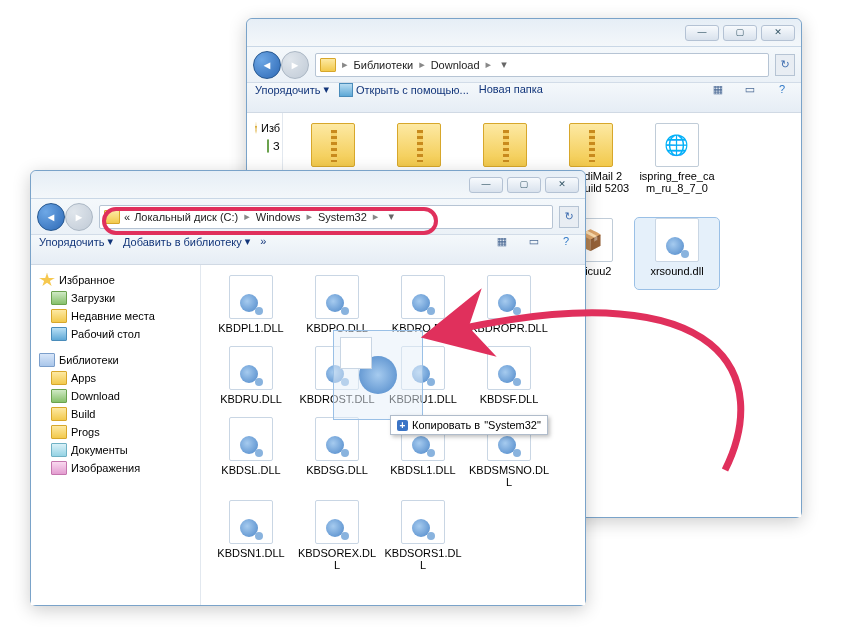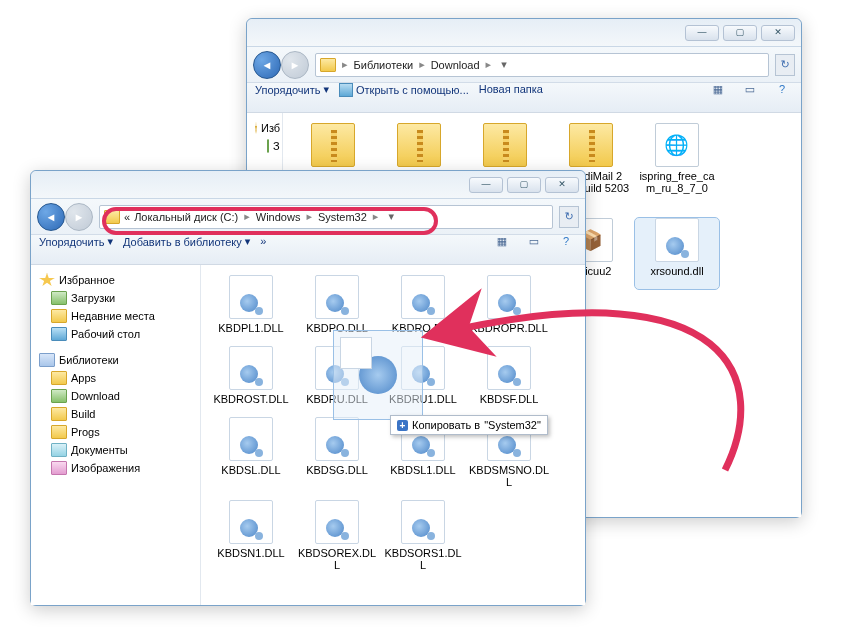--- a/index.html
+++ b/index.html
@@ -481,25 +481,25 @@
           <div class="fil">
             <div class="ficn dll"></div>
             <div class="label">KBDRO.DLL</div>
           </div>
           <div class="fil">
             <div class="ficn dll"></div>
             <div class="label">KBDROPR.DLL</div>
           </div>
           <div class="fil">
             <div class="ficn dll"></div>
+            <div class="label">KBDRU.DLL</div>
+          </div>
+          <div class="fil">
+            <div class="ficn dll"></div>
             <div class="label">KBDROST.DLL</div>
-          </div>
-          <div class="fil">
-            <div class="ficn dll"></div>
-            <div class="label">KBDRU.DLL</div>
           </div>
           <div class="fil">
             <div class="ficn dll"></div>
             <div class="label">KBDRU1.DLL</div>
           </div>
           <div class="fil">
             <div class="ficn dll"></div>
             <div class="label">KBDSF.DLL</div>
           </div>
           <div class="fil">

